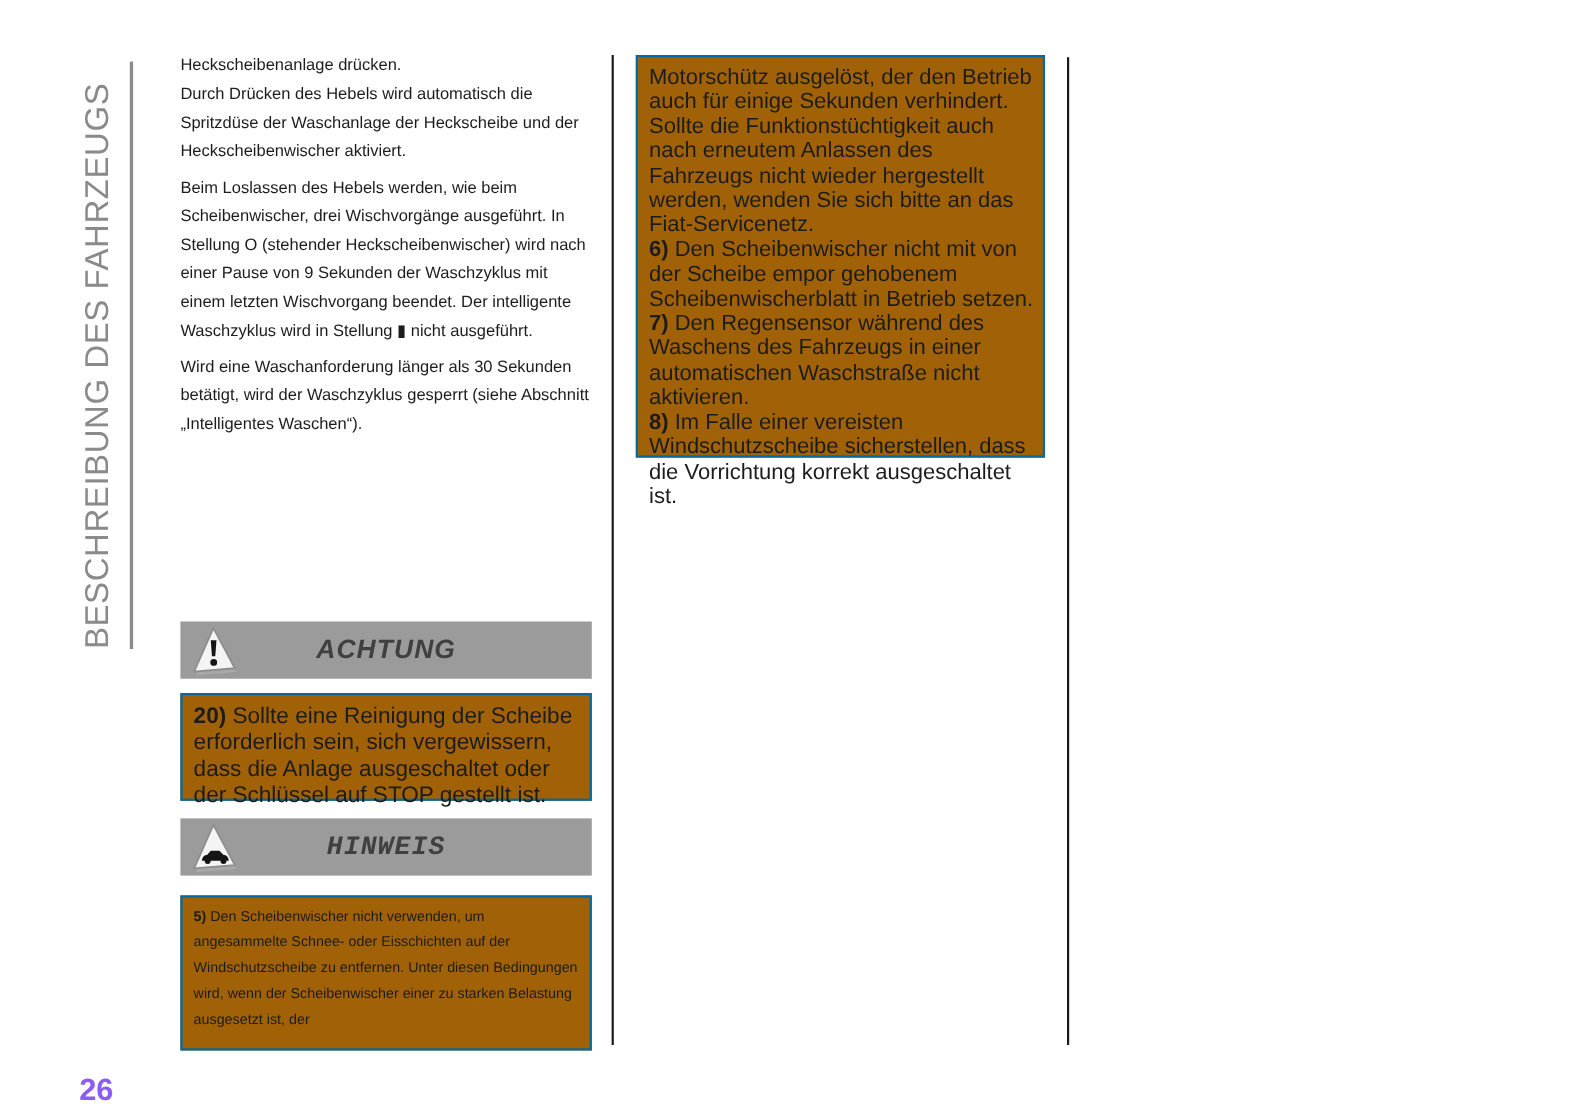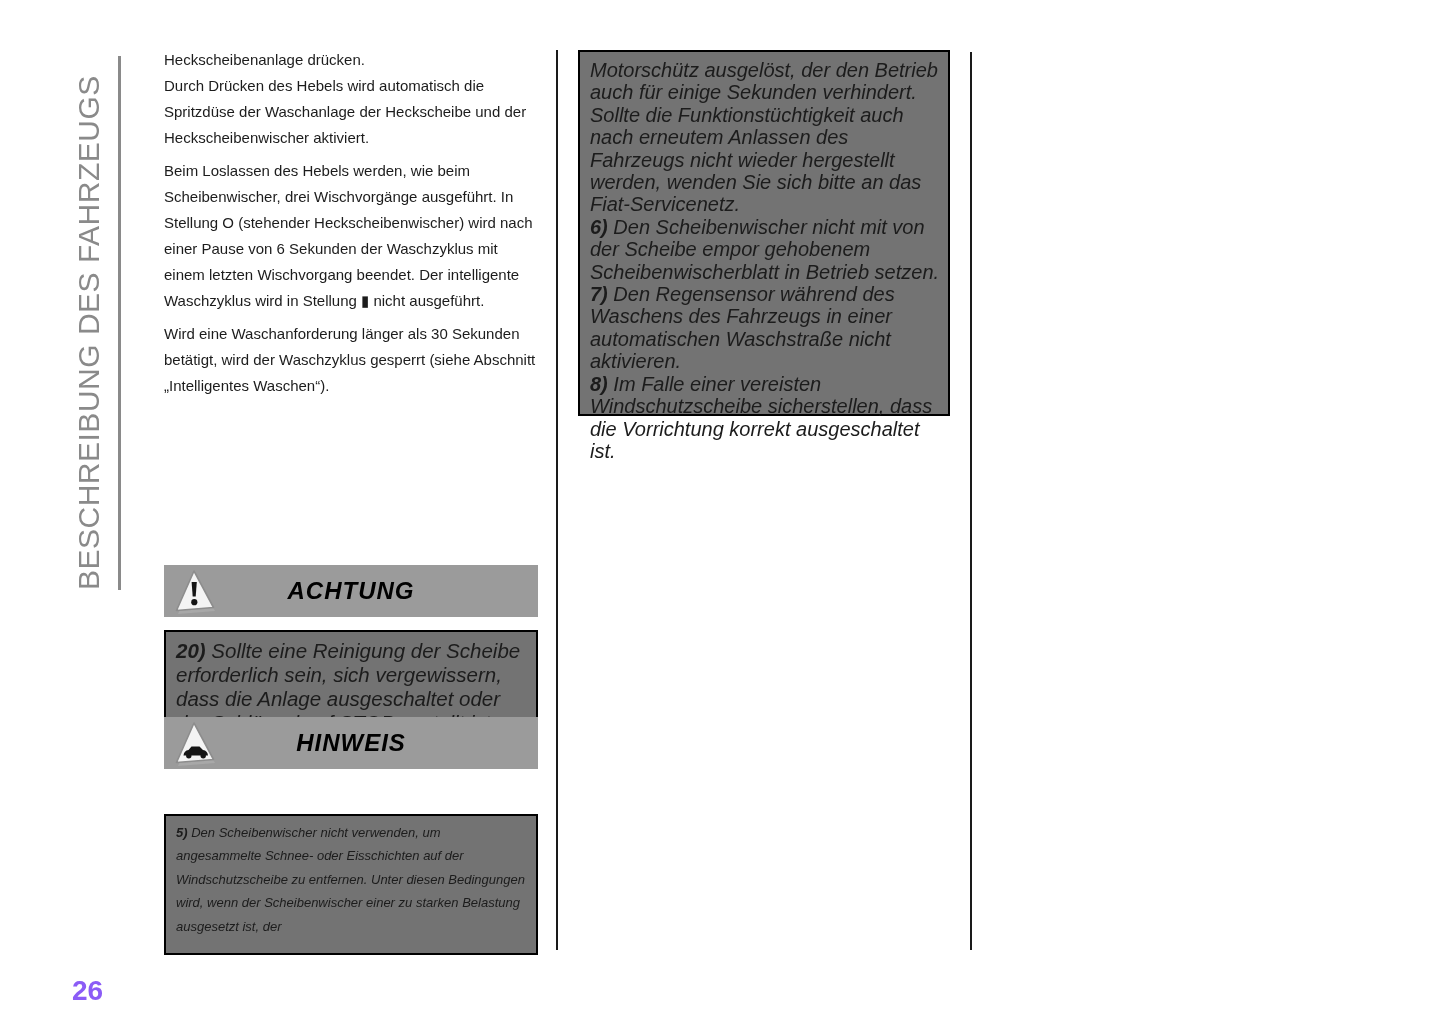--- a/index.html
+++ b/index.html
@@ -44,42 +44,41 @@
   .body-text p{margin:0;}
   .body-text p.gap{margin-bottom:7px;}
   
   .banner{
     position:absolute;
     left:164px;
     width:374px; height:52px;
     background:#9b9b9b;
   }
   .banner.achtung{top:565px;}
-  .banner.hinweis{top:717px;}
+  .banner.hinweis{top:744px;font-family:Liberation Mono, monospace;}
   .banner .label{
     position:absolute;
     left:0; right:0; top:0; bottom:0;
     display:flex;align-items:center;justify-content:center;
     font-size:24px;
     font-weight:bold;
     font-style:italic;
     letter-spacing:1px;
-    color:#000000;
+    color:#404040;
   }
   .banner .icon{
     position:absolute;
     left:8px; top:3px;
     width:46px;height:48px;
   }
   
   .note-box{
     position:absolute;
-    border:2px solid #000000;
-    background:#737373;
-    font-style:italic;
+    border:2px solid #0369a1;
+    background:#a16207;
     box-sizing:border-box;
   }
   .note-box p{margin:0;}
   .note-box .num{font-weight:bold;}
   .caution-box{
     left:164px; top:630px;
     width:374px; height:98px;
     padding:7px 10px 0 10px;
     font-size:20.5px; line-height:24px;
   }
@@ -111,21 +110,21 @@
 
   <div class="sidebar-title">BESCHREIBUNG DES FAHRZEUGS</div>
   <div class="sidebar-rule"></div>
 
   <div class="divider one"></div>
   <div class="divider two"></div>
 
   <div class="body-text">
     <p>Heckscheibenanlage drücken.</p>
     <p class="gap">Durch Drücken des Hebels wird automatisch die Spritzdüse der Waschanlage der Heckscheibe und der Heckscheibenwischer aktiviert.</p>
-    <p class="gap">Beim Loslassen des Hebels werden, wie beim Scheibenwischer, drei Wischvorgänge ausgeführt. In Stellung O (stehender Heckscheibenwischer) wird nach einer Pause von 6 Sekunden der Waschzyklus mit einem letzten Wischvorgang beendet. Der intelligente Waschzyklus wird in Stellung ▮ nicht ausgeführt.</p>
+    <p class="gap">Beim Loslassen des Hebels werden, wie beim Scheibenwischer, drei Wischvorgänge ausgeführt. In Stellung O (stehender Heckscheibenwischer) wird nach einer Pause von 9 Sekunden der Waschzyklus mit einem letzten Wischvorgang beendet. Der intelligente Waschzyklus wird in Stellung ▮ nicht ausgeführt.</p>
     <p>Wird eine Waschanforderung länger als 30 Sekunden betätigt, wird der Waschzyklus gesperrt (siehe Abschnitt „Intelligentes Waschen“).</p>
   </div>
 
   <div class="banner achtung">
     <span class="icon">
       <svg width="46" height="48" viewBox="0 0 46 48">
         <path d="M23 7 L43 43 L6 46 Z" fill="#a8a8a8"></path>
         <path d="M22 3 L41.5 39.5 L4.5 42.5 Z" fill="#f4f4f4" stroke="#8d8d8d" stroke-width="1.6" stroke-linejoin="round"></path>
         <path d="M19.6 14 h5.2 l-1.1 14.5 h-3 Z" fill="#151515"></path>
         <circle cx="22.3" cy="34.2" r="3.1" fill="#151515"></circle>

